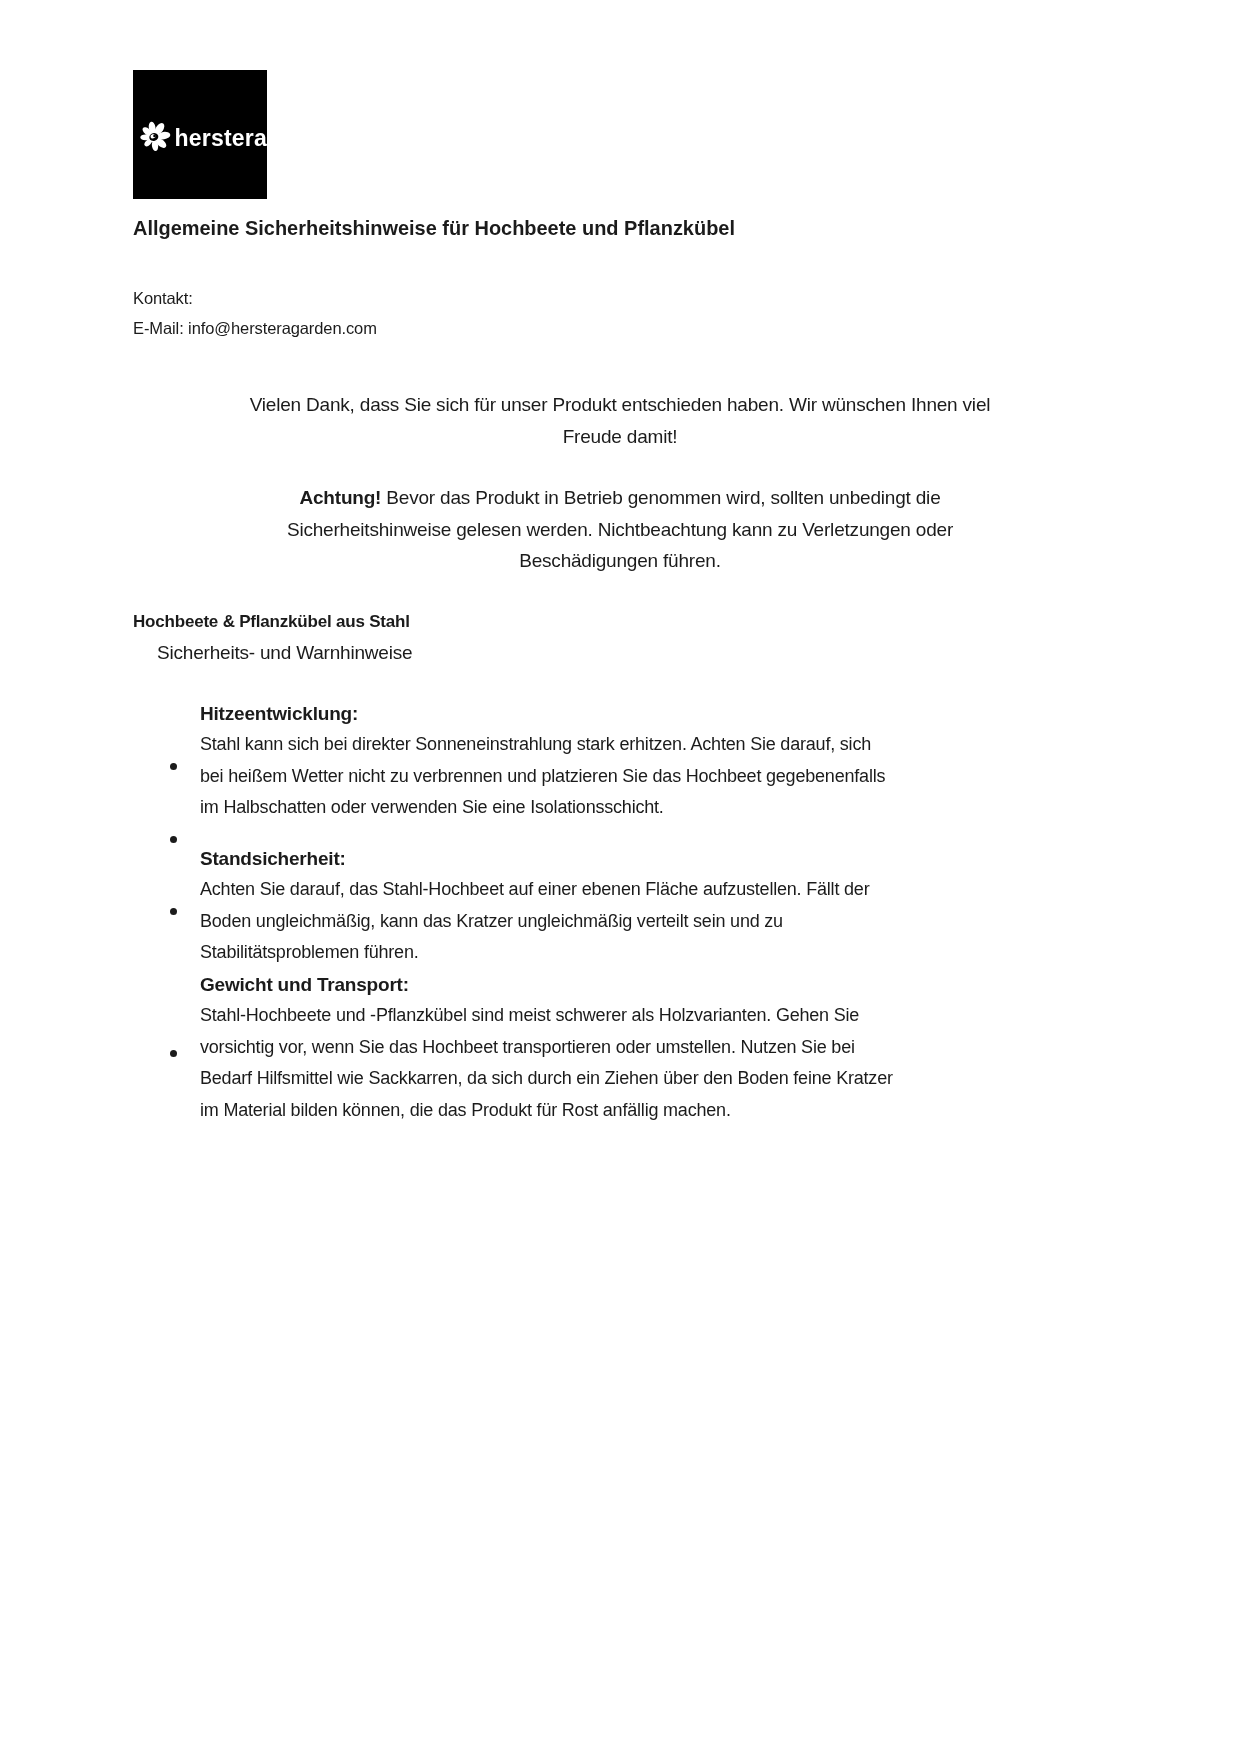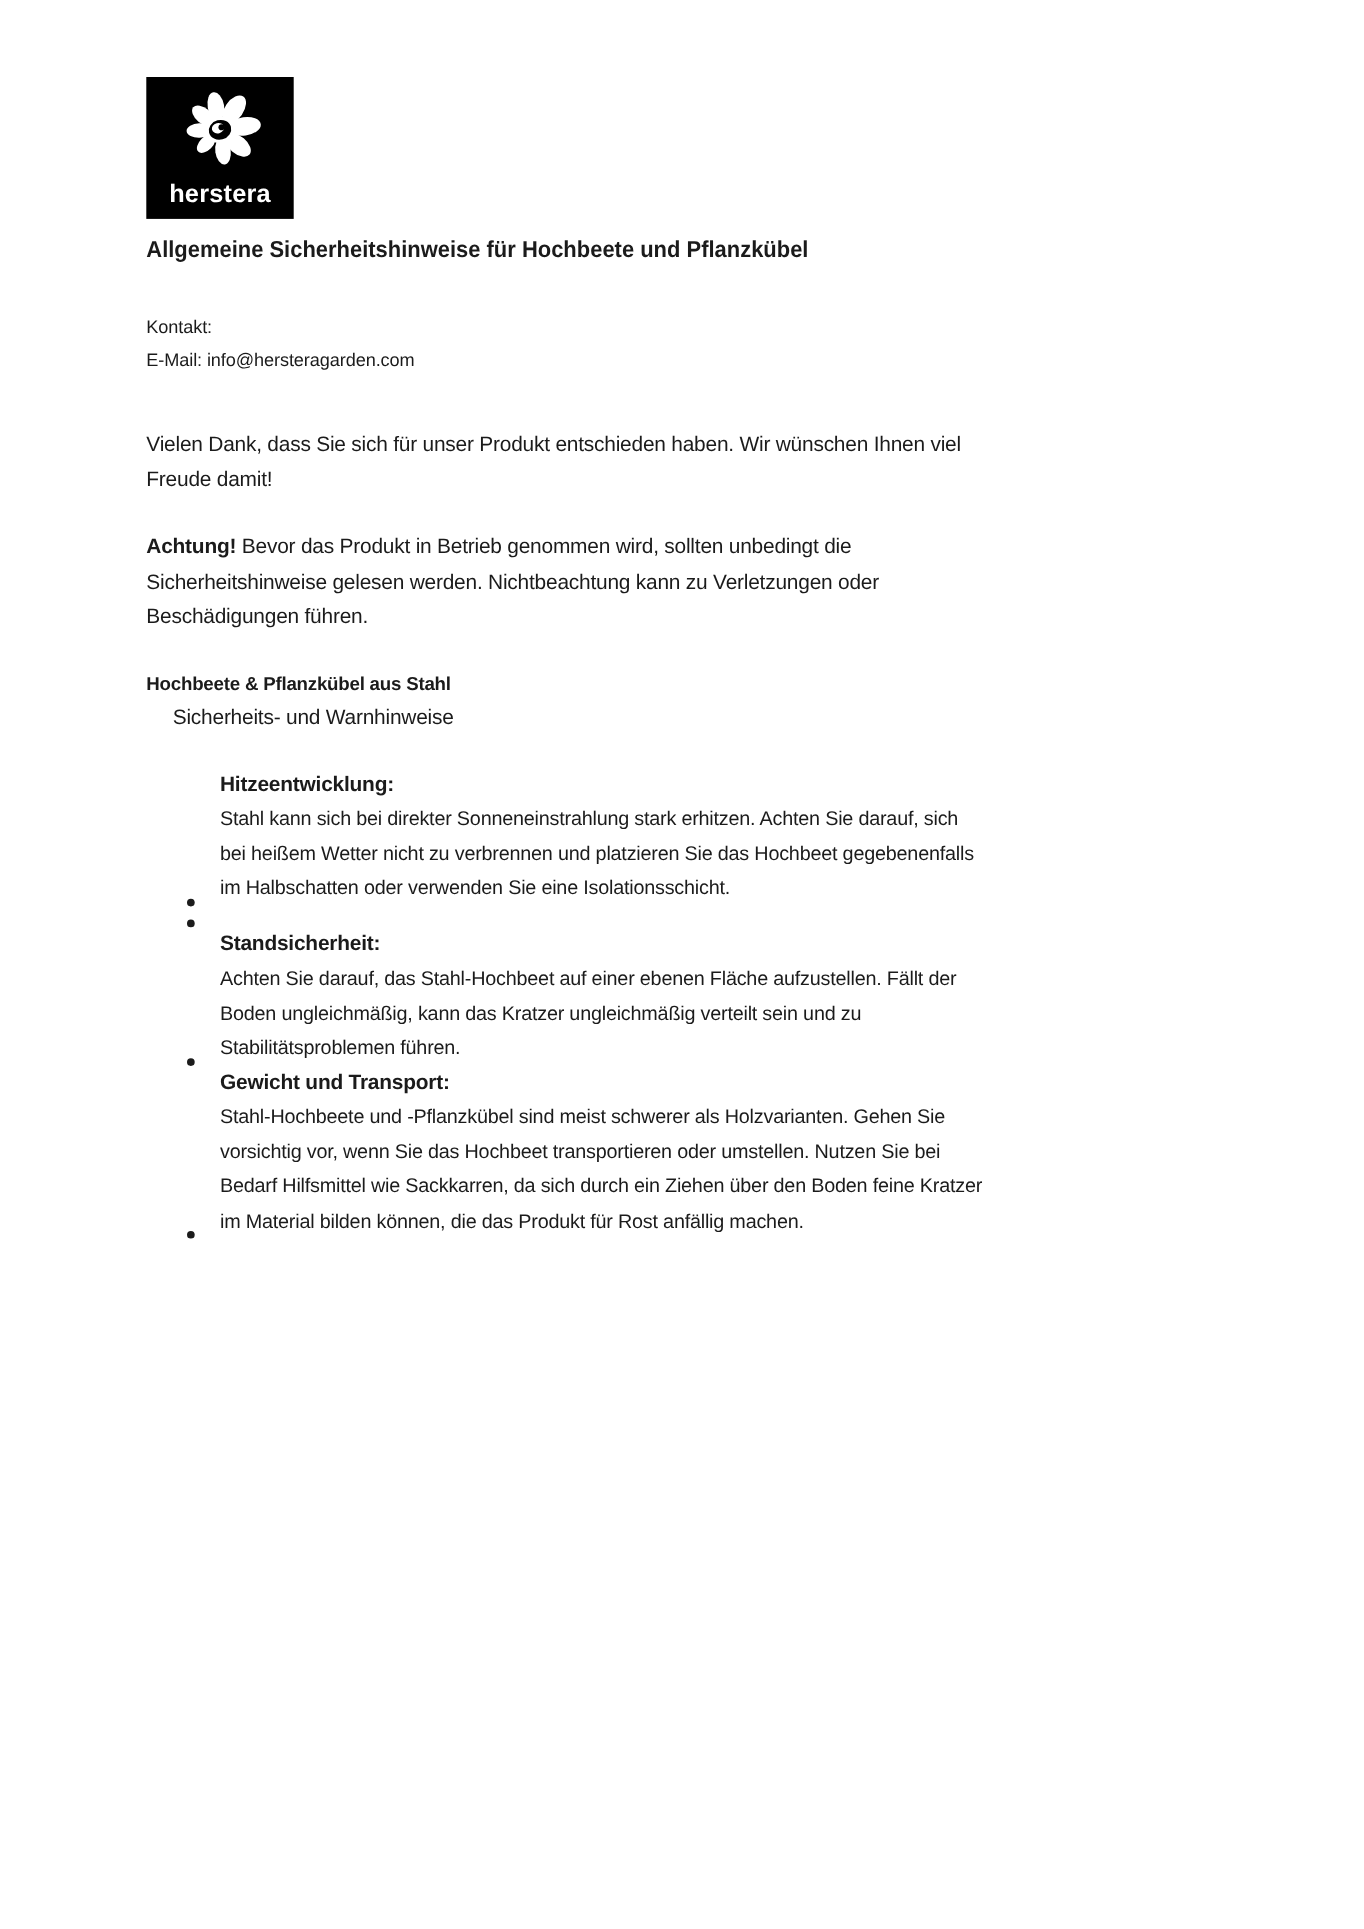--- a/index.html
+++ b/index.html
@@ -17,21 +17,21 @@
     height: 1754px;
     padding: 70px 133px 0 133px;
   }
 
   
   .logo-box {
     width: 134px;
     height: 129px;
     background: #000000;
     display: flex;
-    flex-direction: column;
+    flex-direction: row;
     align-items: center;
     justify-content: flex-start;
     padding-top: 5px;
     box-sizing: border-box;
     margin-bottom: 16px;
   }
   .logo-flower { width: 98px; height: 86px; display: block; }
   .logo-text {
     color: #ffffff;
     font-weight: bold;
@@ -56,20 +56,21 @@
   .contact { font-size: 16.5px; line-height: 30px; letter-spacing: -0.1px; }
   .contact div { white-space: nowrap; }
 
   
   .body-para {
     font-size: 19px;
     line-height: 31.5px;
     letter-spacing: -0.2px;
     white-space: pre-line;
     margin: 0;
+    text-align: center;
   }
   .intro { margin-top: 46px; }
   .warning { margin-top: 30px; }
   .warning .warn-label { font-weight: bold; }
 
   .section-heading {
     margin-top: 29px;
     font-size: 17px;
     font-weight: bold;
     line-height: 31.5px;
@@ -77,21 +78,21 @@
   }
   .section-sub {
     font-size: 19px;
     line-height: 31.5px;
     letter-spacing: -0.2px;
     margin-left: 24px;
   }
 
   
   .bullet-list { margin-top: 29px; }
-  .bullet-item { display: flex; align-items: flex-end; }
+  .bullet-item { display: flex; align-items: center; }
   .bullet-dot {
     flex: 0 0 auto;
     width: 7px;
     height: 7px;
     border-radius: 50%;
     background: #1b1b1b;
     margin: 12px 0 0 37px;
   }
   .item-text { margin-left: 23px; }
   .item-title {

